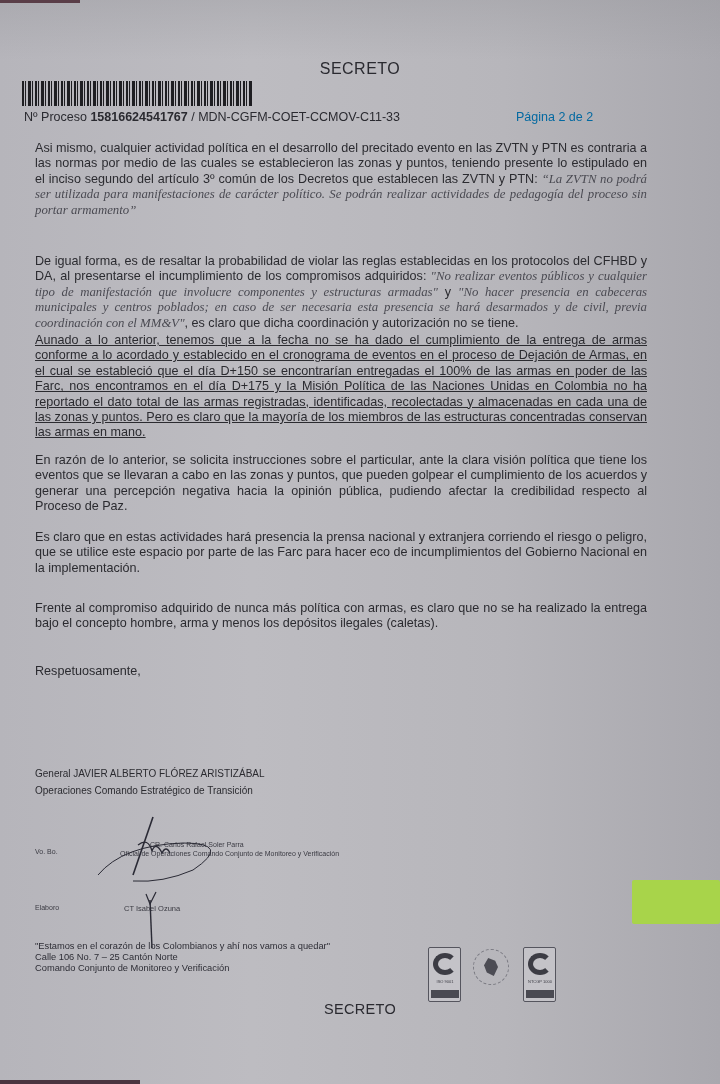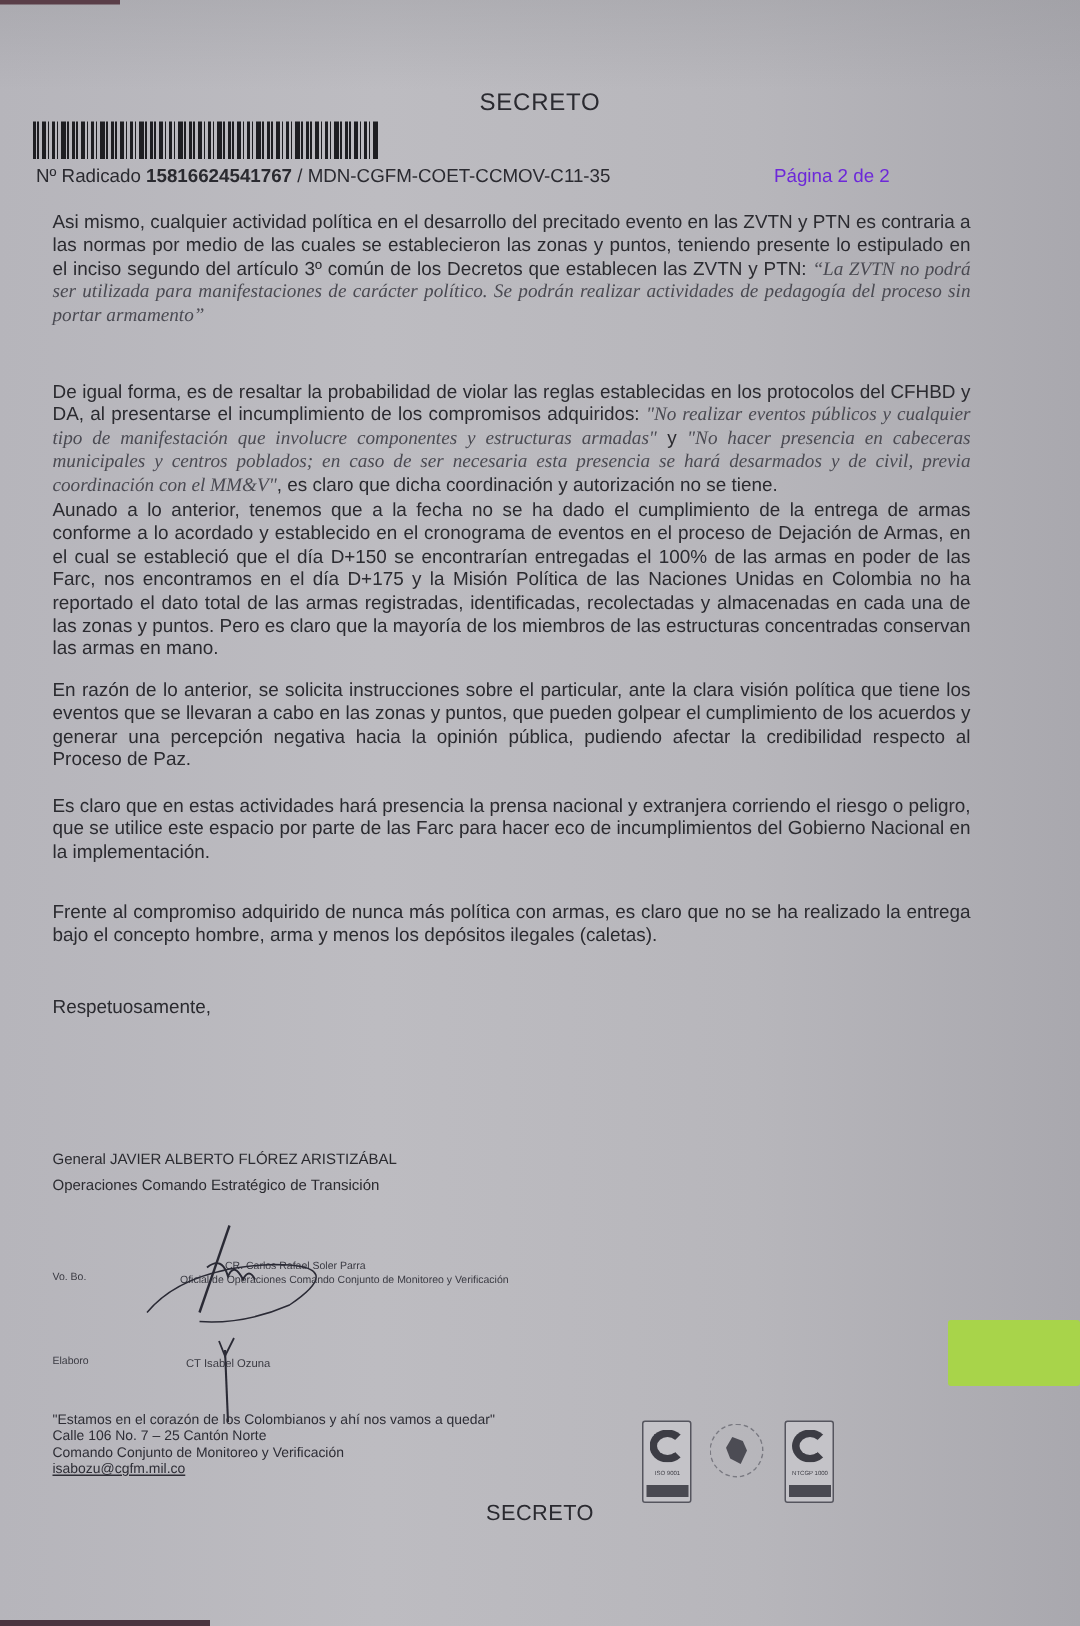--- a/index.html
+++ b/index.html
@@ -18,27 +18,27 @@
   .header-secret { position:absolute; top:60px; left:0; width:720px; text-align:center;
     font-size:16px; letter-spacing:0.5px; color:#2a2a30; }
   .barcode { position:absolute; left:22px; top:81px; width:230px; height:25px;
     background: repeating-linear-gradient(90deg,
       #1e1e22 0px, #1e1e22 2px, transparent 2px, transparent 3px,
       #1e1e22 3px, #1e1e22 4px, transparent 4px, transparent 6px,
       #1e1e22 6px, #1e1e22 9px, transparent 9px, transparent 10px,
       #1e1e22 10px, #1e1e22 11px, transparent 11px, transparent 13px); }
   .radicado { position:absolute; left:24px; top:110px; font-size:12.5px; color:#2a2a30; }
   .radicado b { font-weight: bold; }
-  .pagina { position:absolute; left:516px; top:110px; font-size:12.5px; color:#6d28d9; }
+  .pagina { position:absolute; left:516px; top:110px; font-size:12.5px; color:#0369a1; }
   .para { position:absolute; left:35px; width:612px; font-size:12.6px; line-height:15.4px;
     text-align: justify; color:#2b2b30; }
   .para i { font-family: "Liberation Serif", serif; font-size:12.8px; color:#4a4a52; }
   .p1 { top:141px; }
   .p2 { top:238px;margin-top:16px; }
-  .p3 { top:333px; }
+  .p3 { top:333px;text-decoration:underline; }
   .p4 { top:453px; }
   .p5 { top:530px; }
   .p6 { top:601px; }
   .regards { position:absolute; left:35px; top:664px; font-size:12.6px; }
   .sig-name { position:absolute; left:35px; top:765px; font-size:10px; line-height:17px; }
   .small { position:absolute; font-size:7px; color:#3a3a42; }
   .vobo { left:35px; top:848px; }
   .vobo-name { left:120px; top:840px; line-height:9px; }
   .elaboro { left:35px; top:904px; }
   .elaboro-name { left:124px; top:904px; font-size:7.5px; }
@@ -65,21 +65,21 @@
 
 <div class="page">
   <div class="shade-top"></div>
   <div class="corner-dark"></div>
   <div class="corner-dark-bottom"></div>
 
   <div class="header-secret">SECRETO</div>
   <div class="barcode"></div>
 
   <div class="radicado">
-    <span>Nº Radicado </span><b>15816624541767</b><span> / MDN-CGFM-COET-CCMOV-C11-35</span>
+    <span>Nº Proceso </span><b>15816624541767</b><span> / MDN-CGFM-COET-CCMOV-C11-33</span>
   </div>
   <div class="pagina">Página 2 de 2</div>
 
   <p class="para p1">
     <span>Asi mismo, cualquier actividad política en el desarrollo del precitado evento en las ZVTN y PTN es contraria a las normas por medio de las cuales se establecieron las zonas y puntos, teniendo presente lo estipulado en el inciso segundo del artículo 3º común de los Decretos que establecen las ZVTN y PTN: </span><i>“La ZVTN no podrá ser utilizada para manifestaciones de carácter político. Se podrán realizar actividades de pedagogía del proceso sin portar armamento”</i>
   </p>
 
   <p class="para p2">
     <span>De igual forma, es de resaltar la probabilidad de violar las reglas establecidas en los protocolos del CFHBD y DA, al presentarse el incumplimiento de los compromisos adquiridos: </span><i>"No realizar eventos públicos y cualquier tipo de manifestación que involucre componentes y estructuras armadas"</i><span> y </span><i>"No hacer presencia en cabeceras municipales y centros poblados; en caso de ser necesaria esta presencia se hará desarmados y de civil, previa coordinación con el MM&amp;V"</i><span>, es claro que dicha coordinación y autorización no se tiene.</span>
   </p>
@@ -112,21 +112,20 @@
   <div class="small elaboro-name">CT Isabel Ozuna</div>
   <svg class="signature2" viewBox="0 0 30 60">
     <path d="M8 4 L12 14 L18 2" stroke="#2a2a35" stroke-width="1.2" fill="none"></path>
     <path d="M12 10 L14 58" stroke="#2a2a35" stroke-width="1.4" fill="none"></path>
   </svg>
 
   <div class="footer">
     <div>"Estamos en el corazón de los Colombianos y ahí nos vamos a quedar"</div>
     <div>Calle 106 No. 7 – 25 Cantón Norte</div>
     <div>Comando Conjunto de Monitoreo y Verificación</div>
-    <div class="email">isabozu@cgfm.mil.co</div>
   </div>
 
   <div class="logos">
     <div class="logo-cert" style="left:3px">
       <div class="c-mark"></div>
       <div class="txt">ISO 9001</div>
       <div class="bar"></div>
     </div>
     <div class="logo-seal">
       <div class="map"></div>

